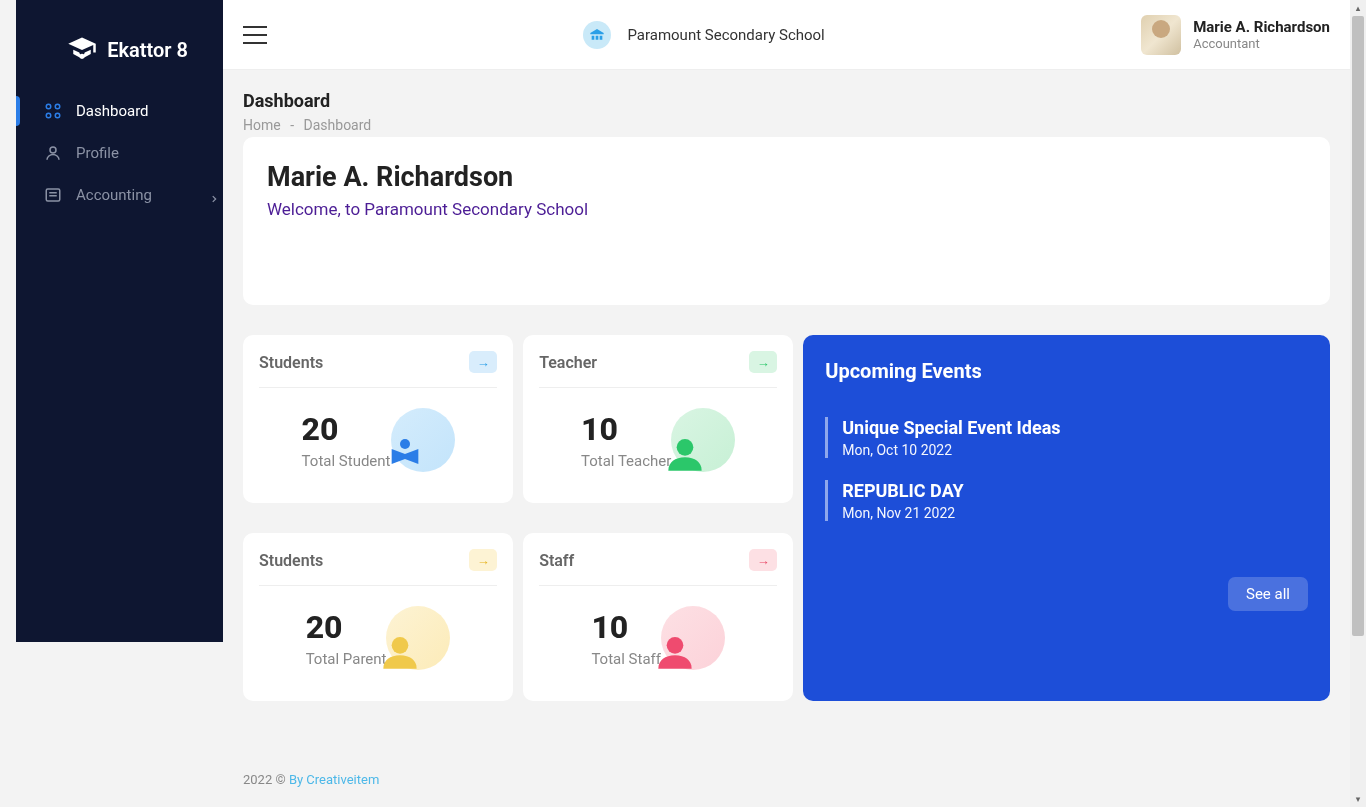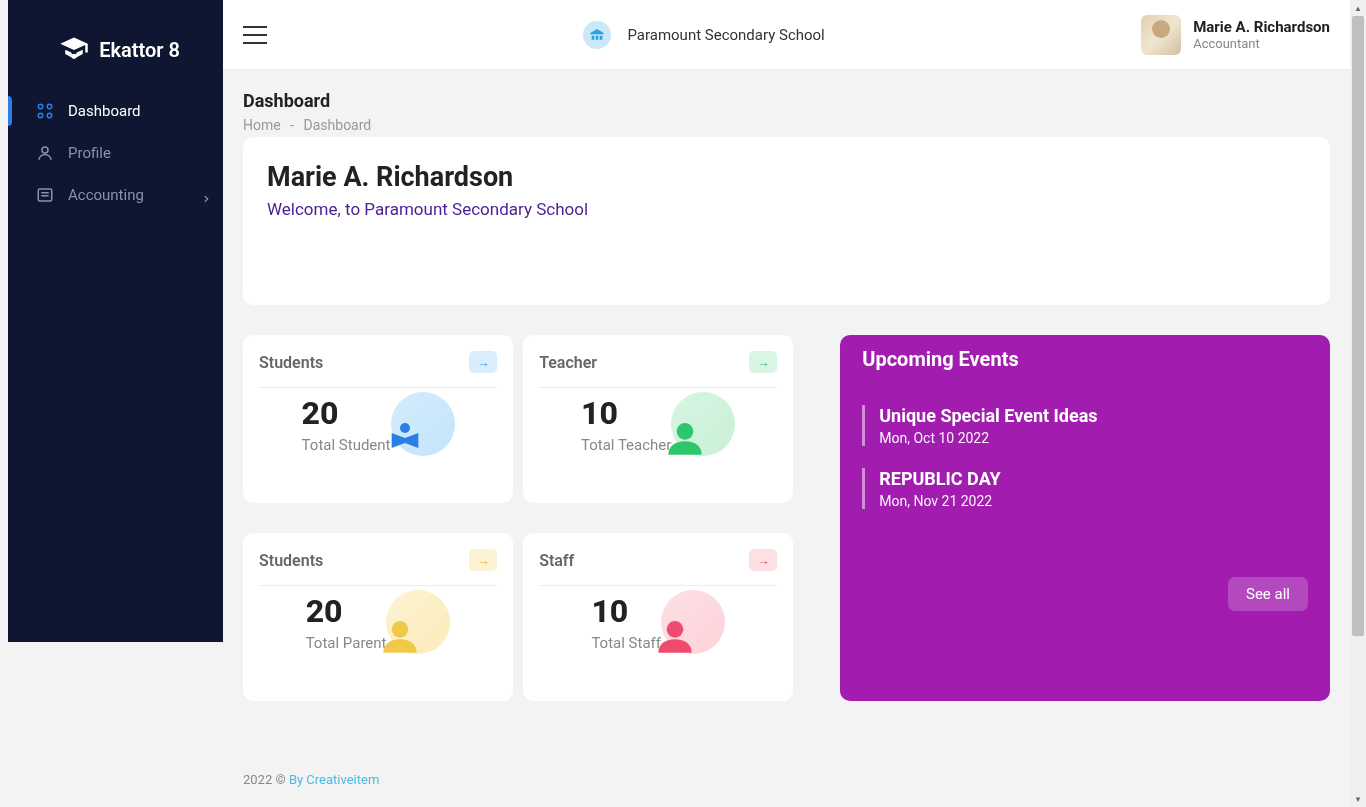--- a/index.html
+++ b/index.html
@@ -10,21 +10,21 @@
     }
     body {
       background: #f3f3f3;
       width: 1366px;
       height: 807px;
       overflow: hidden;
       position: relative;
     }
     .sidebar {
       position: absolute;
-      left: 8px;
+      left: 16px;
       top: 0;
       width: 223px;
       height: 642px;
       background: #0e1631;
       color: #fff;
     }
     .logo-area {
       display: flex;
       align-items: center;
       justify-content: center;
@@ -221,21 +221,21 @@
       padding: 16px 16px 20px 16px;
       height: 168px;
       position: relative;
     }
     .stat-head {
       display: flex;
       align-items: center;
       justify-content: space-between;
       padding-bottom: 14px;
       border-bottom: 1px solid #eee;
-      margin-bottom: 4px;
+      margin-bottom: 20px;
     }
     .stat-title {
       font-size: 16px;
       font-weight: 600;
       color: #666;
     }
     .stat-arrow {
       width: 28px;
       height: 22px;
       border-radius: 5px;
@@ -278,27 +278,26 @@
     .bg-yellow { background: linear-gradient(135deg, #fdf3d4 0%, #fcebb8 100%); }
     .bg-red { background: linear-gradient(135deg, #fde0e4 0%, #fcd2d9 100%); }
     .stat-icon-wrap svg {
       width: 40px;
       height: 40px;
       position: absolute;
       left: -6px;
       bottom: -2px;
     }
     .events-card {
-      background: #a21caf;
+      background: #1d4ed8;
       border-radius: 10px;
-      padding: 12px 22px;
+      padding: 24px 22px;
       color: #fff;
       height: 366px;
       position: relative;
-      margin-left: 37px;
     }
     .events-title {
       font-size: 20px;
       font-weight: 700;
       margin-bottom: 34px;
     }
     .event-item {
       padding-left: 14px;
       border-left: 3px solid rgba(255,255,255,0.5);
       margin-bottom: 22px;

